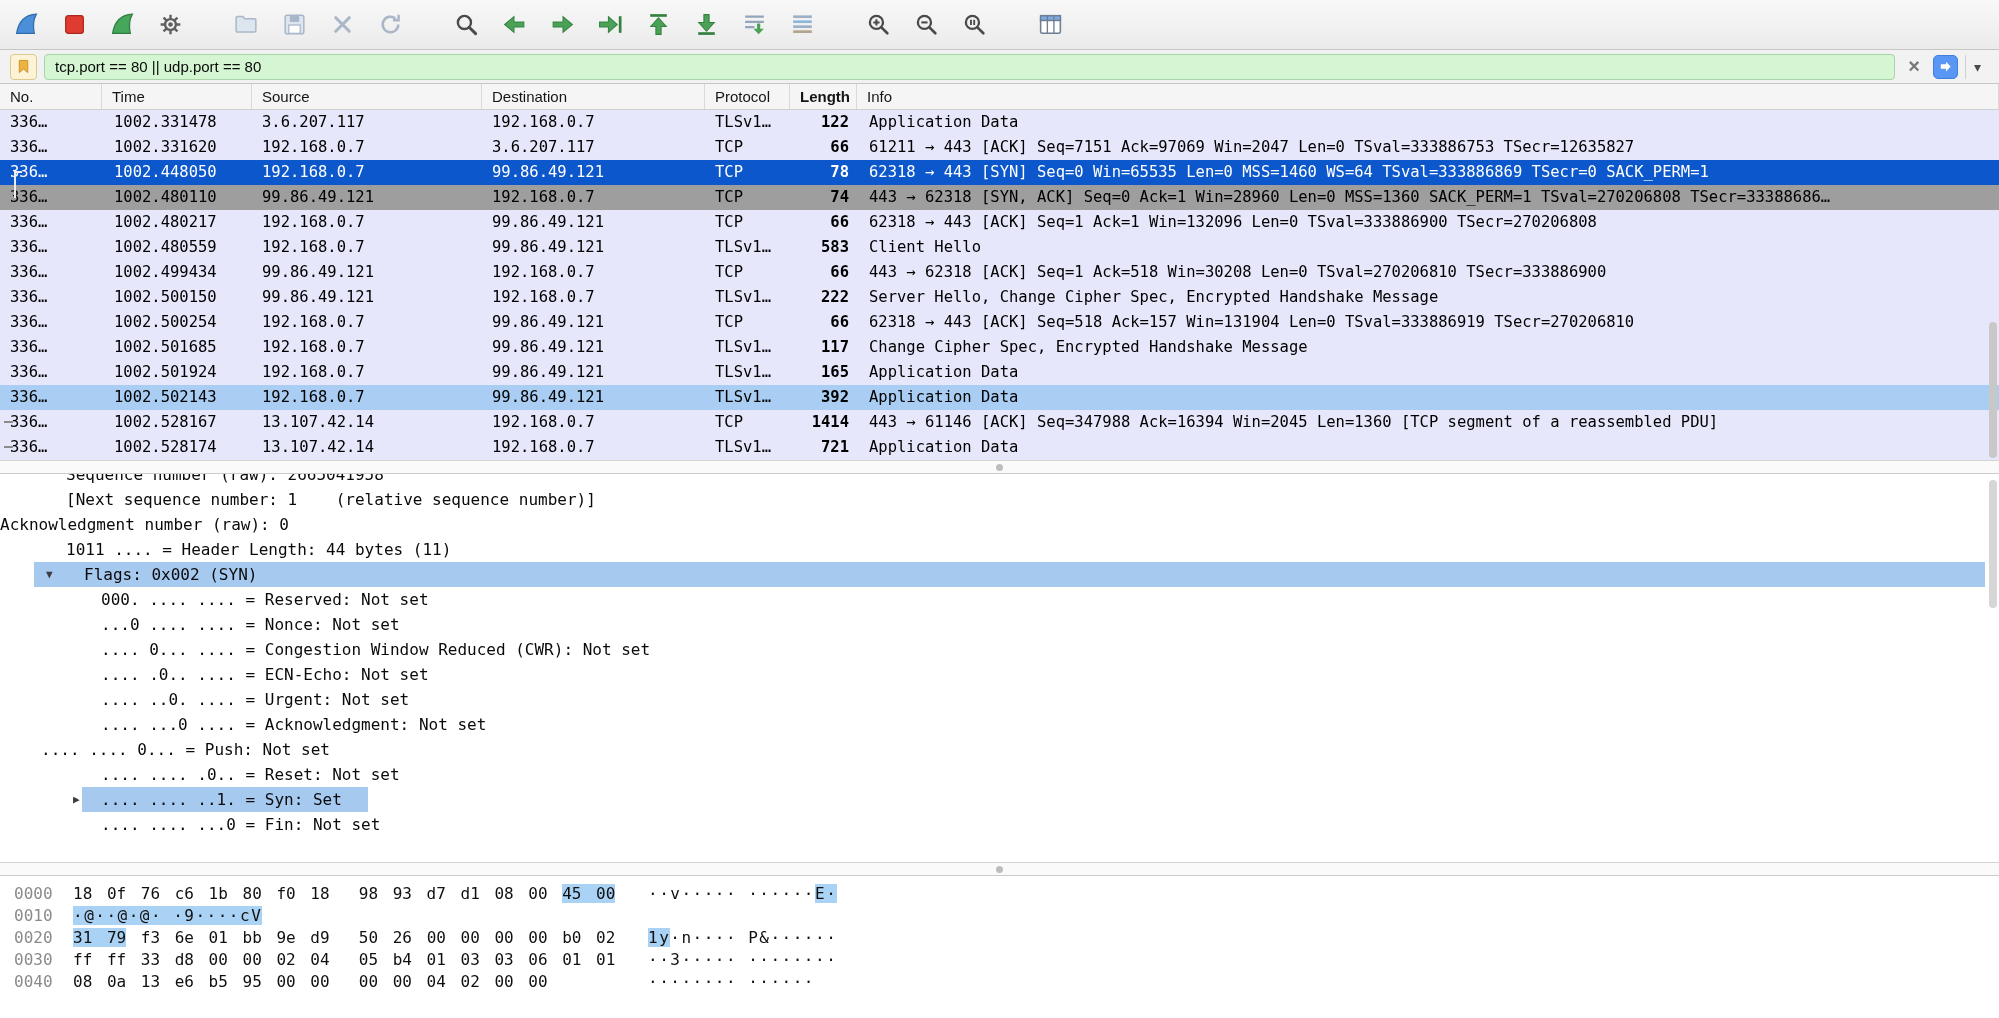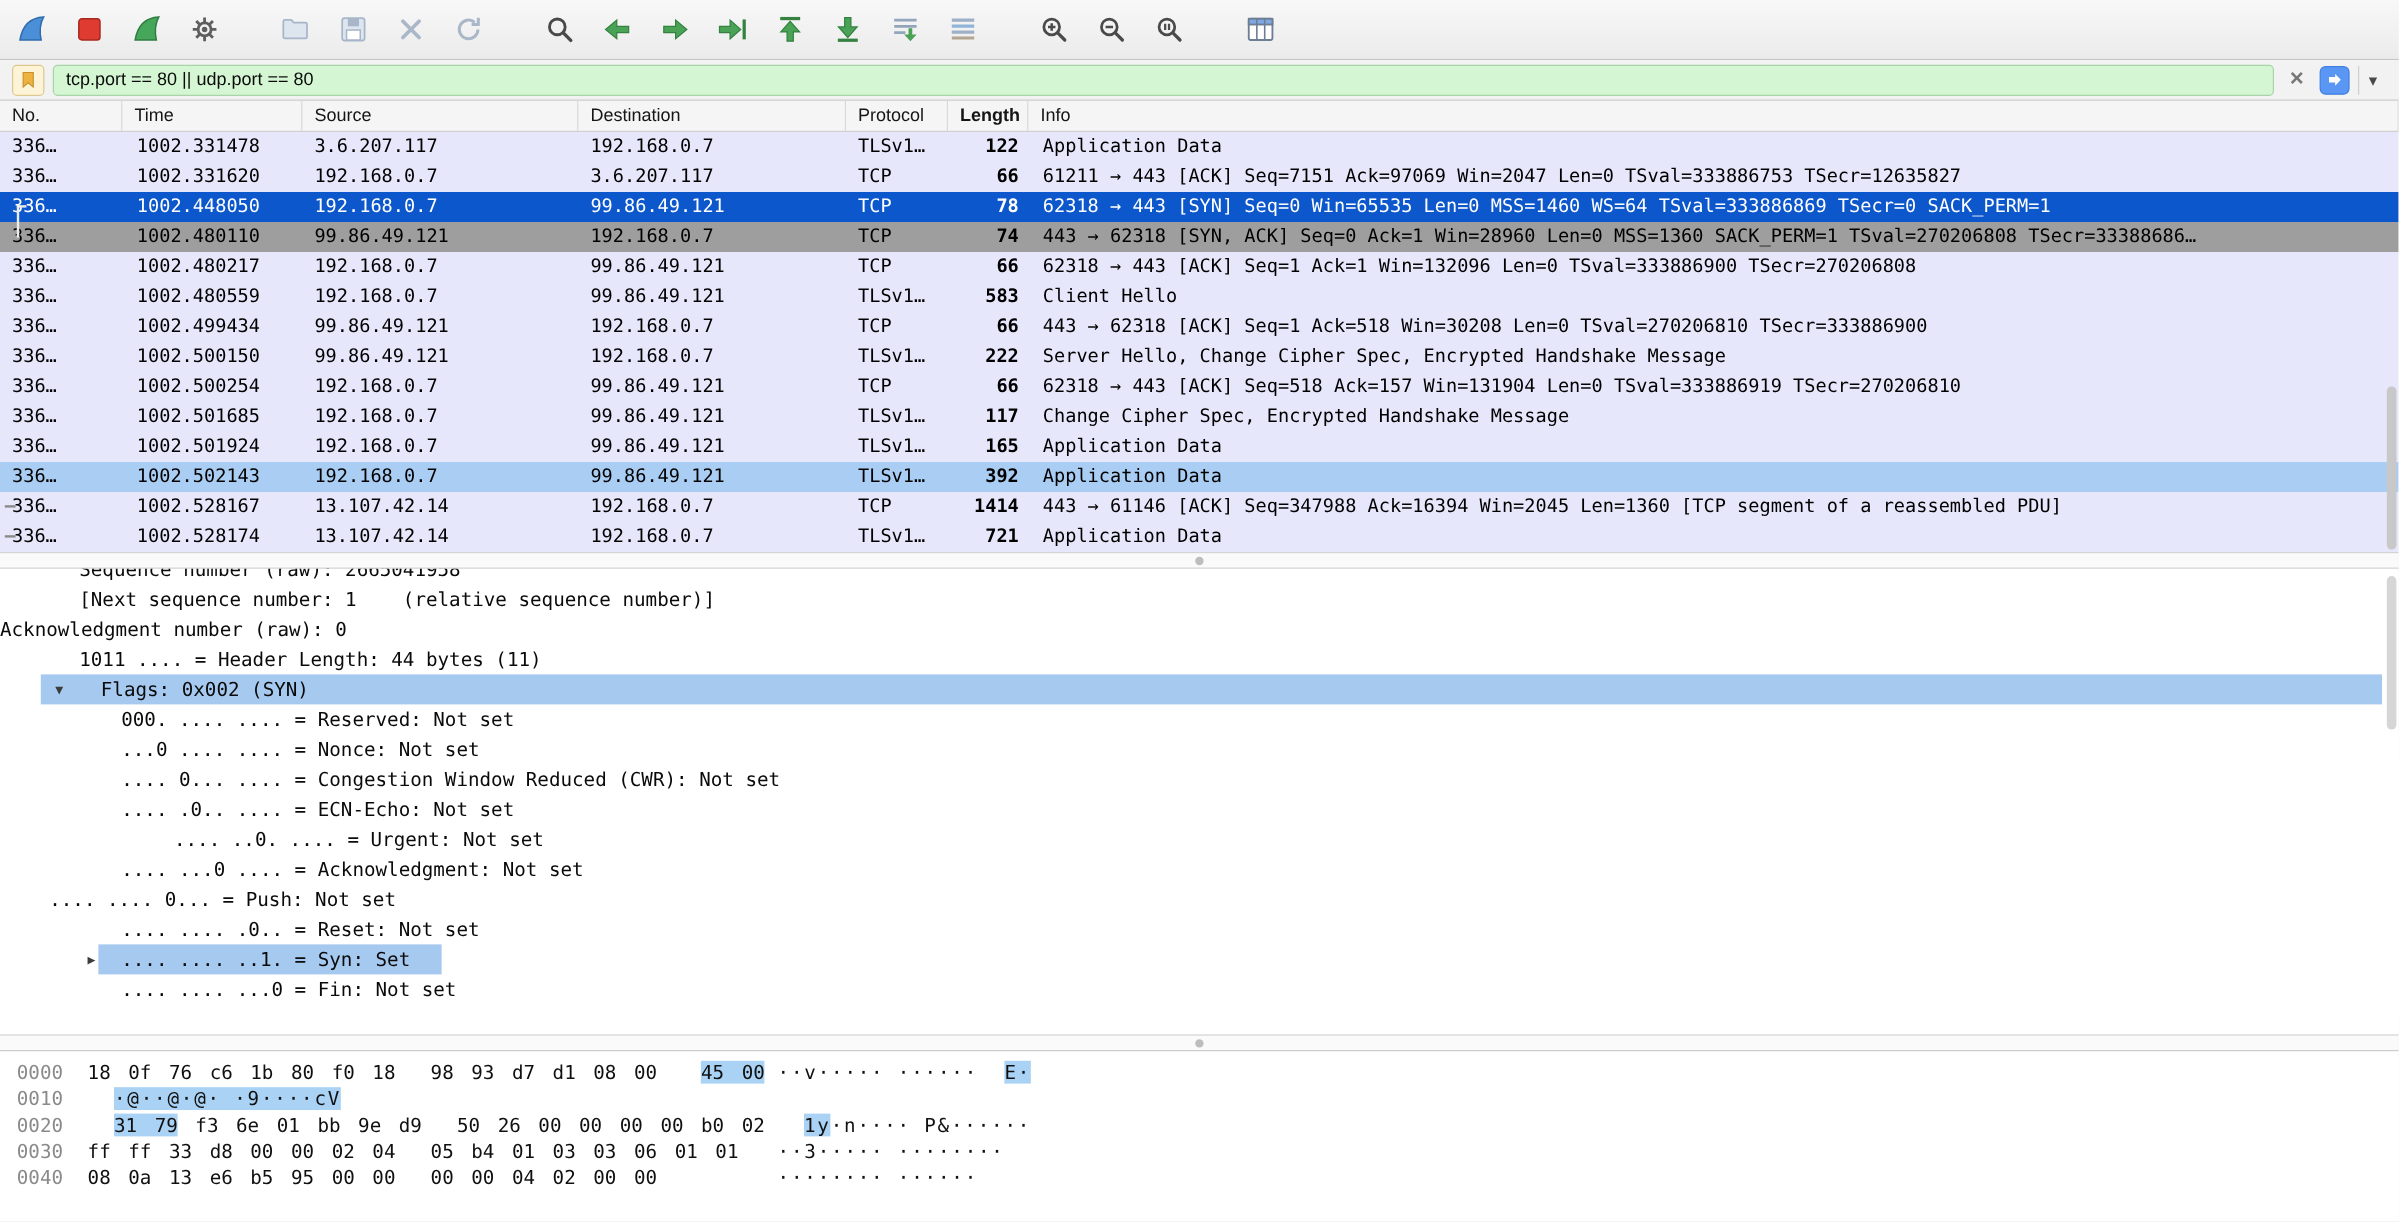--- a/index.html
+++ b/index.html
@@ -88,21 +88,21 @@
   .dt-scroll { position:absolute; right:2px; top:6px; width:8px; height:128px;
     background:#d6d6d6; border-radius:4px; }
 
   
   .hexpane { height:142px; background:#fff; padding-top:7px;
     font-family:"DejaVu Sans Mono", monospace; font-size:16px; color:#101010; }
   .hx-row { display:flex; height:22px; line-height:22px; white-space:pre; }
   .hx-off { width:73px; padding-left:14px; color:#8a8a8a; flex-shrink:0; }
   .hx-bytes { width:575px; flex-shrink:0; word-spacing:5px; }
   .hx-ascii { letter-spacing:1.5px; }
-  .hx-hl { background:var(--byte-highlight);margin-left:22px; }
+  .hx-hl { background:var(--byte-highlight); }
 </style>
 </head>
 <body>
 
 <div class="app">
 
   <div class="toolbar" id="toolbar">
       <div class="tbtn">
         <span>
           <svg viewBox="0 0 26 26">
@@ -442,21 +442,21 @@
   <div class="details" id="details">
       <div class="d-line clipped" style="padding-left: 66px;"><span class="dt">Sequence number (raw): 2665041958</span></div>
       <div class="d-line" style="padding-left: 66px;"><span class="dt">[Next sequence number: 1    (relative sequence number)]</span></div>
       <div class="d-line" style=""><span class="dt">Acknowledgment number (raw): 0</span></div>
       <div class="d-line" style="padding-left: 66px;"><span class="dt">1011 .... = Header Length: 44 bytes (11)</span></div>
       <div class="d-line" style="padding-left: 84px;"><div class="band" style="left: 34px; right: 14px;"></div><span class="exp" style="left: 46px;">▼</span><span class="dt">Flags: 0x002 (SYN)</span></div>
       <div class="d-line" style="padding-left: 101px;"><span class="dt">000. .... .... = Reserved: Not set</span></div>
       <div class="d-line" style="padding-left: 101px;"><span class="dt">...0 .... .... = Nonce: Not set</span></div>
       <div class="d-line" style="padding-left: 101px;"><span class="dt">.... 0... .... = Congestion Window Reduced (CWR): Not set</span></div>
       <div class="d-line" style="padding-left: 101px;"><span class="dt">.... .0.. .... = ECN-Echo: Not set</span></div>
-      <div class="d-line" style="padding-left: 101px; margin-left: 44px;"><span class="dt">.... ..0. .... = Urgent: Not set</span></div>
+      <div class="d-line" style="padding-left: 101px;"><span class="dt">.... ..0. .... = Urgent: Not set</span></div>
       <div class="d-line" style="padding-left: 101px;"><span class="dt">.... ...0 .... = Acknowledgment: Not set</span></div>
       <div class="d-line" style="padding-left: 41px;"><span class="dt">.... .... 0... = Push: Not set</span></div>
       <div class="d-line" style="padding-left: 101px;"><span class="dt">.... .... .0.. = Reset: Not set</span></div>
       <div class="d-line" style="padding-left: 101px;"><div class="band" style="left: 82px; width: 286px;"></div><span class="exp" style="left: 73px;">▶</span><span class="dt">.... .... ..1. = Syn: Set</span></div>
       <div class="d-line" style="padding-left: 101px;"><span class="dt">.... .... ...0 = Fin: Not set</span></div>
       <div class="dt-scroll"></div>
     </div>
 
   <div class="splitter"></div>
 

